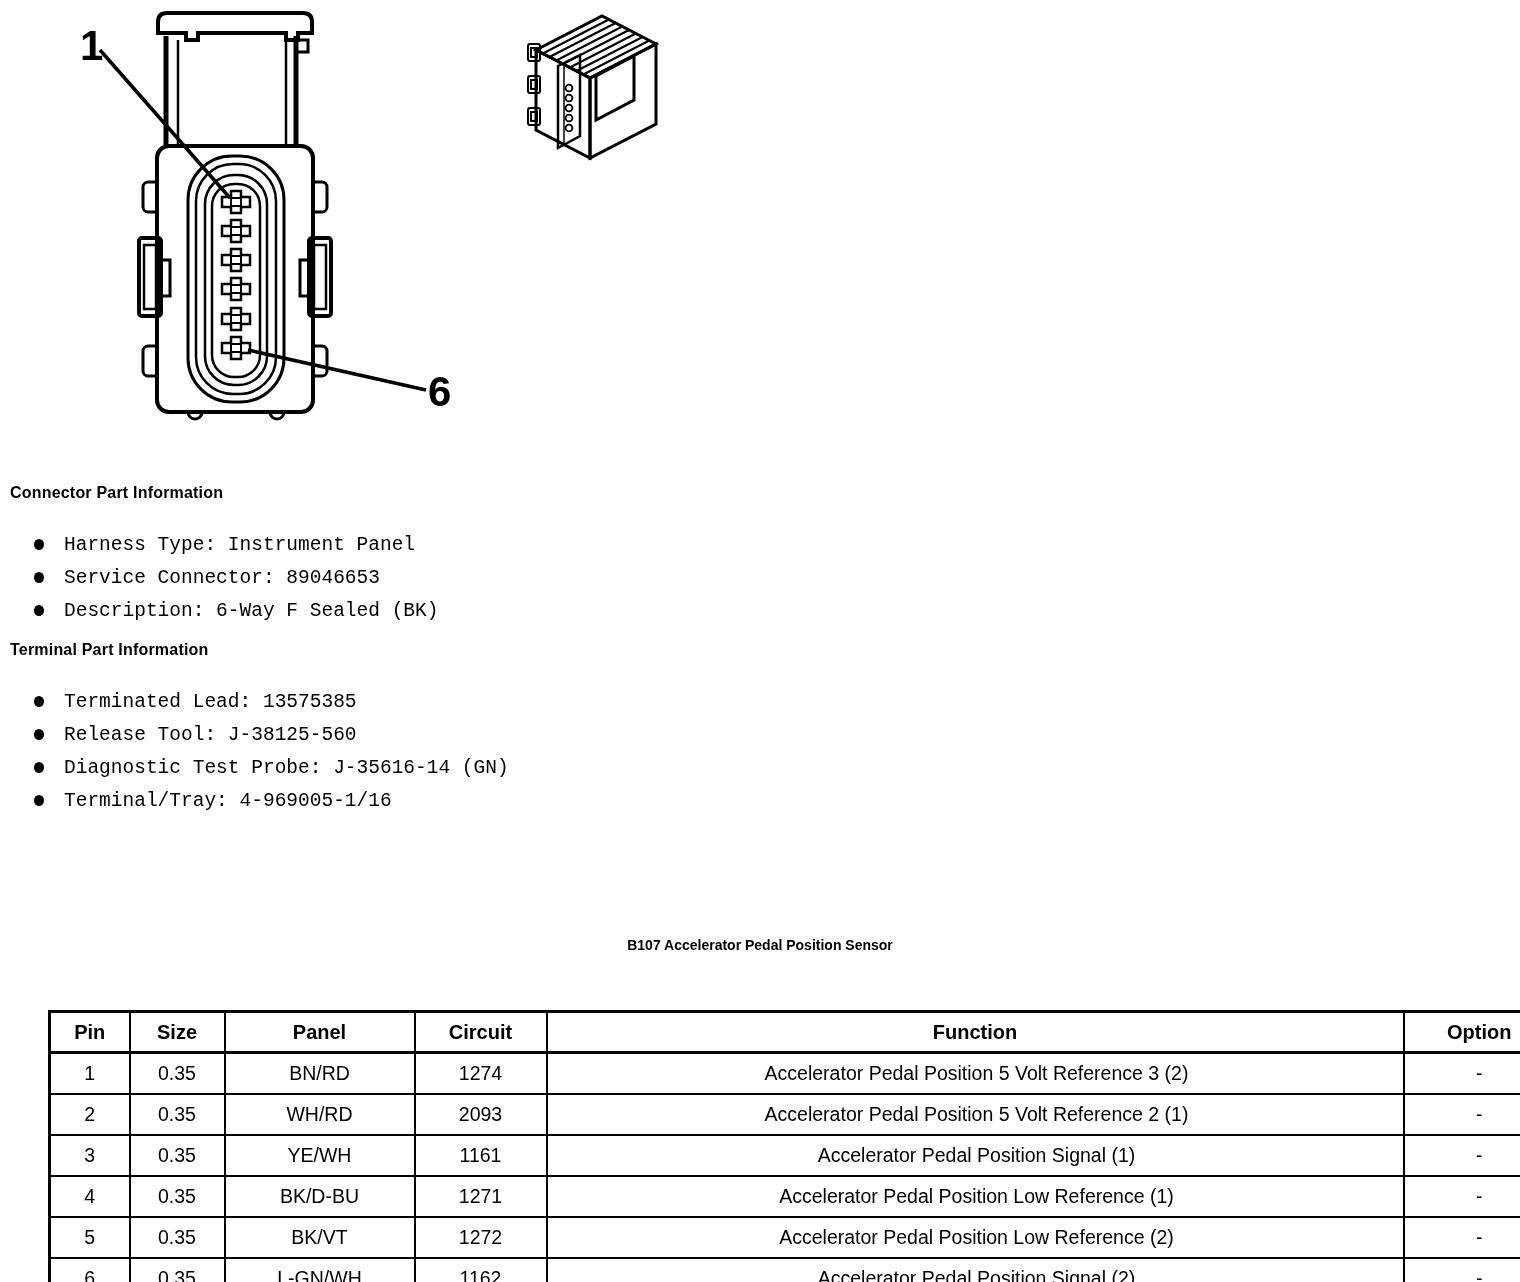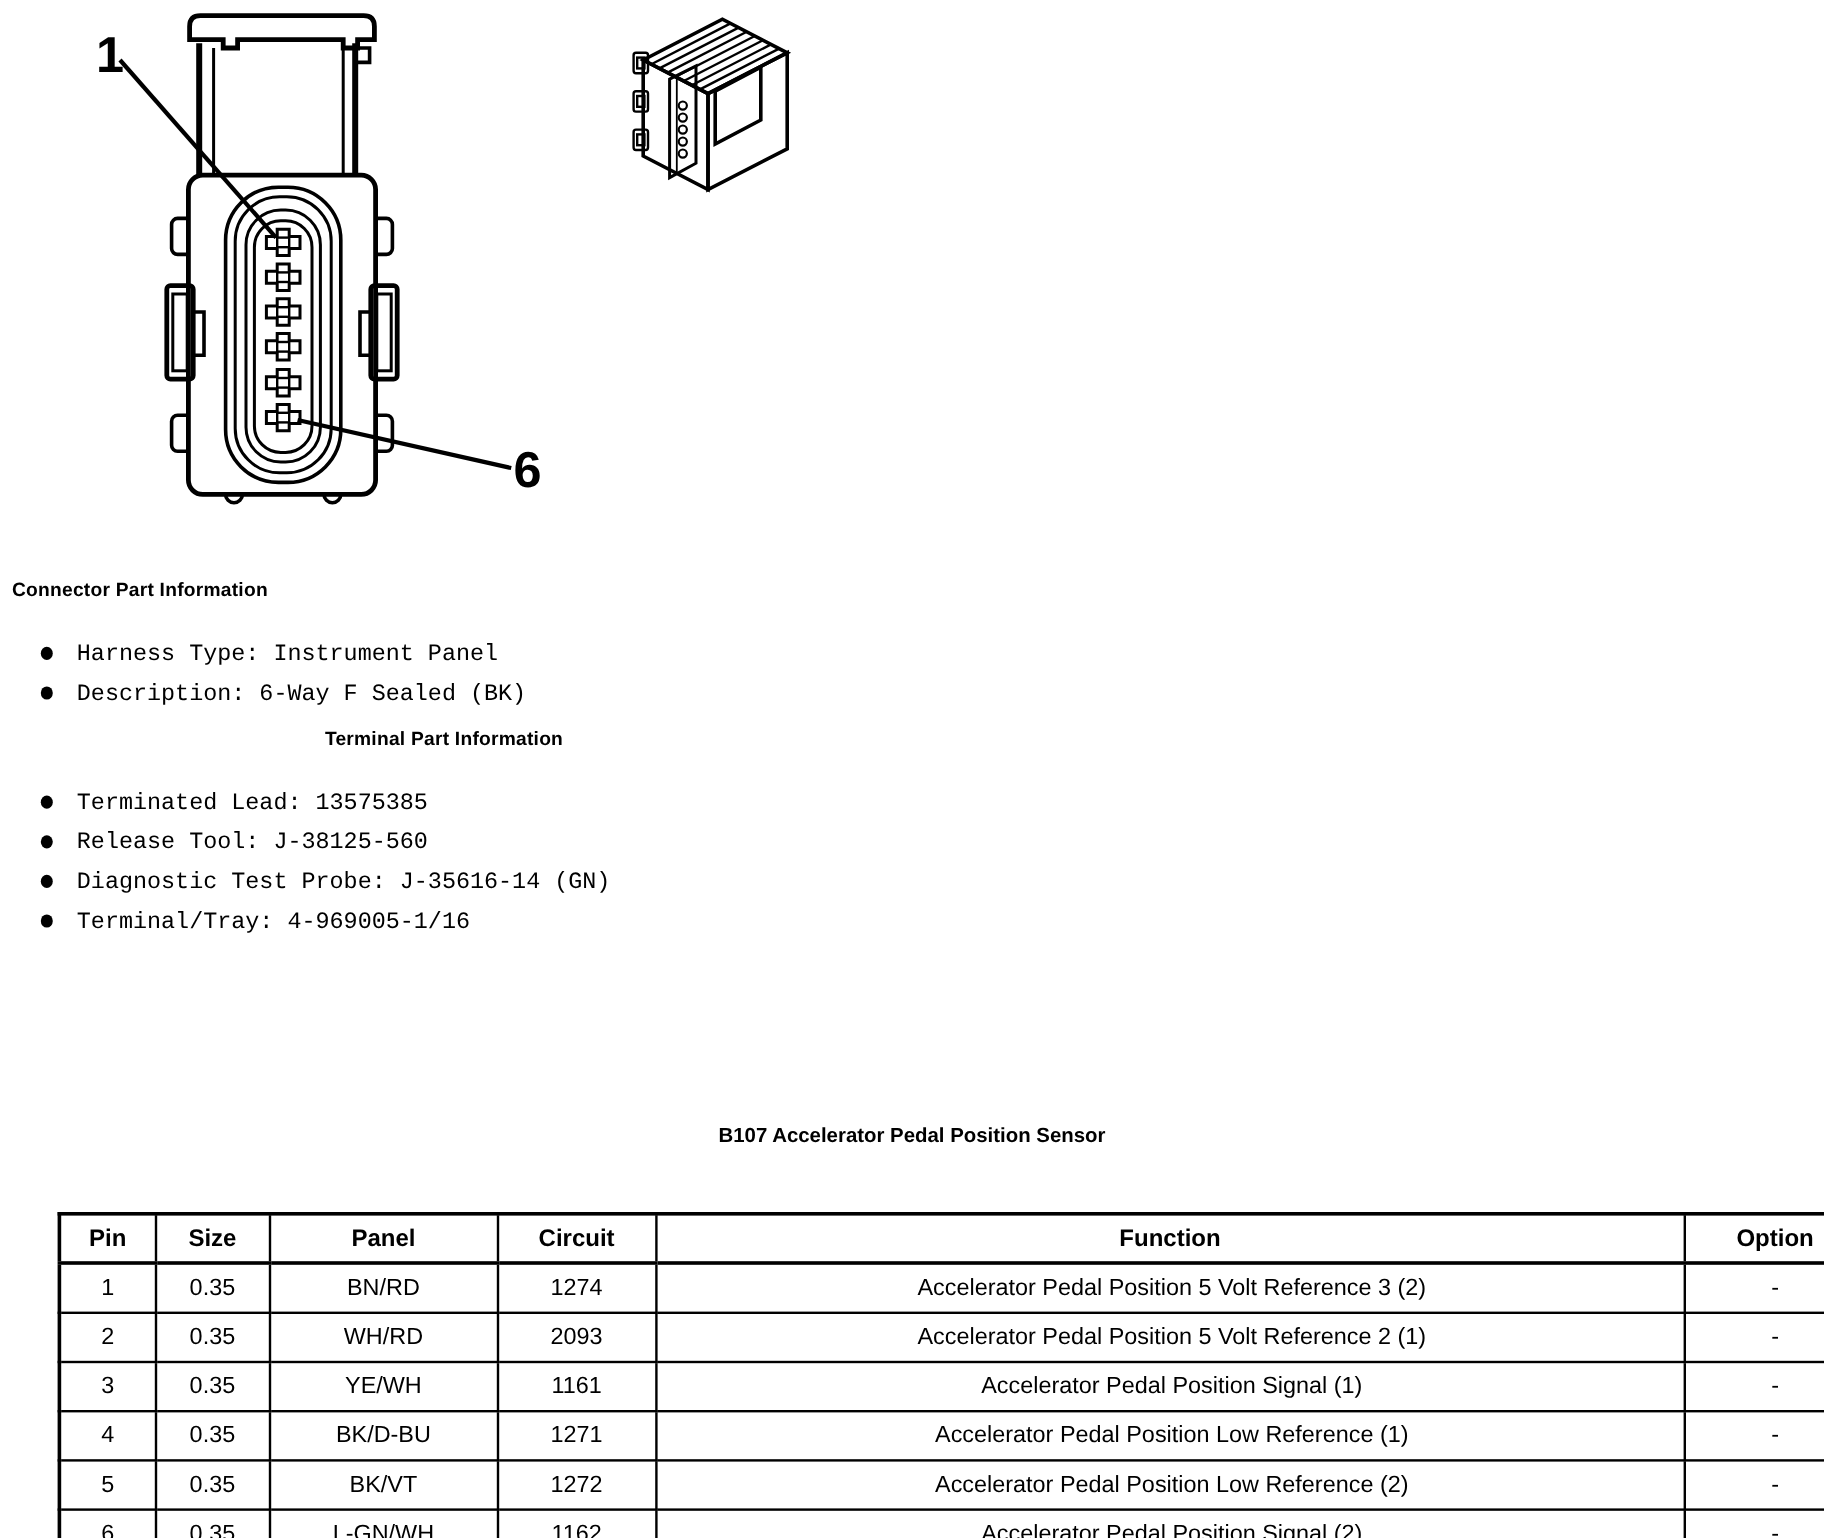--- a/index.html
+++ b/index.html
@@ -24,26 +24,26 @@
   ul.bullets { list-style:none; margin:26px 0 12px 0; padding:0; }
   ul.bullets li {
     font-size:19.5px; height:33px; display:flex; align-items:center;
     padding-left:24px;
     font-family:Liberation Mono, monospace;
   }
   ul.bullets li::before {
     content:""; width:10px; height:11px; border-radius:50%;
     background:#000; margin-right:20px; flex:none;
   }
-  .sec-heading.second { margin-top:14px;text-align:center; }
+  .sec-heading.second { margin-top:14px; }
 
   
   #table-title {
     left:0px; top:937px; width:1520px; text-align:center;
-    font-size:17px; font-weight:bold;
+    font-size:14px; font-weight:bold;
   }
   #pin-table-wrap { left:6px; top:1010px; width:1479px;padding-left:42px; }
   table { border-collapse:collapse; width:1506px; table-layout:fixed; }
   table, th, td { border:2px solid #000; }
   table { border-width:3px; }
   thead th { border-bottom-width:3px; }
   th {
     font-size:20px; font-weight:bold; height:38px; text-align:center;
     padding:0; background:#fff;
   }
@@ -168,20 +168,23 @@
       <circle cx="43" cy="126" r="3.4"></circle>
     </g>
   </svg>
 </div>
 
 <div class="abs" id="sections">
   <div class="sec-heading">Connector Part Information</div>
   <ul class="bullets">
       <li>
         <span>Harness Type: Instrument Panel</span>
+      </li>
+      <li>
+        <span>Service Connector: 89046653</span>
       </li>
       <li>
         <span>Description: 6-Way F Sealed (BK)</span>
       </li>
     </ul>
   <div class="sec-heading second">Terminal Part Information</div>
   <ul class="bullets">
       <li>
         <span>Terminated Lead: 13575385</span>
       </li>

